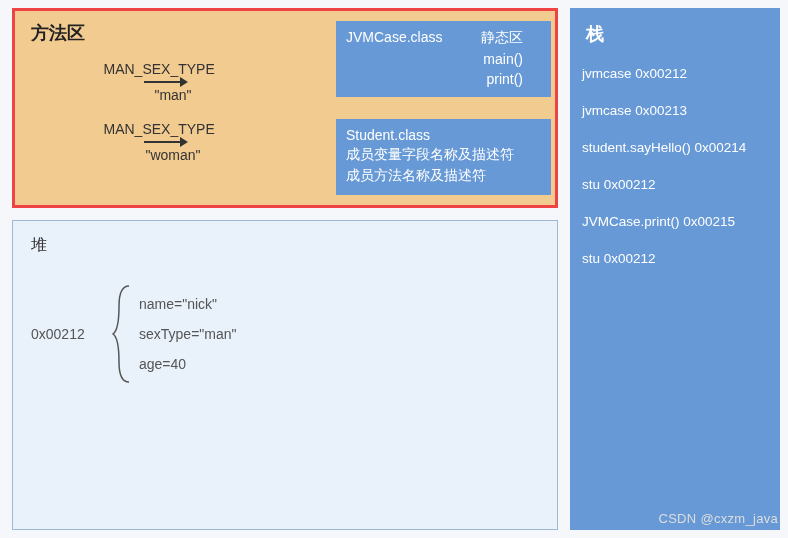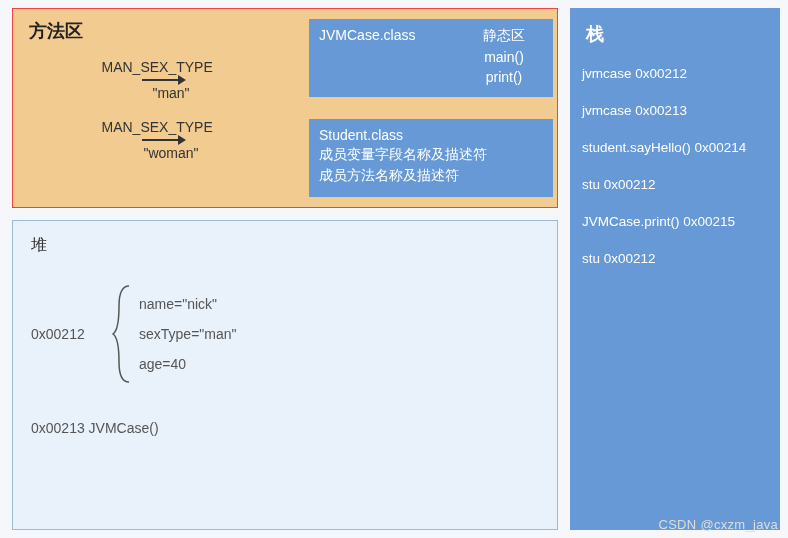--- a/index.html
+++ b/index.html
@@ -11,45 +11,45 @@
     position: relative;
     padding: 8px 8px 8px 12px;
     color: #333;
   }
   .container { display: flex; gap: 12px; height: 100%; }
   .left-col { flex: 1; display: flex; flex-direction: column; gap: 12px; }
   .right-col { width: 210px; }
   
   .method-area {
     background: #f2cb91;
-    border: 1px solid #ef4444;
+    border: 3px solid #ef4444;
     position: relative;
     height: 200px;
     padding: 10px 0 10px 16px;
     display: flex;
     flex-direction: row;
   }
   .ma-left { width: 280px; }
   .ma-title { font-size: 18px; font-weight: 700; margin-bottom: 16px; color: #222; }
   .ma-row { display: flex; align-items: center; margin-bottom: 18px; font-size: 14px; color: #333; flex-direction: column; }
   .ma-const { width: 135px; }
   .arrow-box { width: 54px; display: flex; align-items: center; }
   .arrow-line { width: 36px; height: 2px; background: #333; }
   .arrow-head { width:0;height:0;border-top:5px solid transparent;border-bottom:5px solid transparent;border-left:8px solid #333; }
   .ma-val { margin-left: 4px; }
-  .ma-right { flex: 1; display: flex; flex-direction: column; gap: 22px; padding-right: 4px; }
+  .ma-right { flex: 1; display: flex; flex-direction: column; gap: 22px; padding-right: 4px; margin-left: 25px; }
   .blue-box {
     background: #6699d6;
     color: #fff;
     font-size: 14px;
     padding: 8px 10px 8px 10px;
   }
   .jvm-class-box { display: flex; justify-content: space-between; height: 88px; }
   .jvm-left, .jvm-right { display: flex; flex-direction: column; gap: 4px; }
-  .jvm-right { align-items: center; padding-right: 18px; }
+  .jvm-right { align-items: flex-end; padding-right: 18px; }
   .student-box { height: 88px; display: flex; flex-direction: column; gap: 3px;}
   
   .heap {
     background: #e9f1fb;
     border: 1px solid #9db9d8;
     flex: 1;
     padding: 14px 18px;
     color: #555;
     font-size: 14px;
     position: relative;
@@ -66,21 +66,21 @@
     color: #fff;
     height: 100%;
     padding: 14px 12px;
     font-size: 14px;
   }
   .stack-title { font-size: 18px; font-weight: 600; margin-bottom: 20px; margin-left: 4px;}
   .stack-row { margin-bottom: 22px; white-space: nowrap; font-size: 13.5px; }
   .watermark {
     position: absolute;
     right: 10px;
-    bottom: 6px;
+    bottom: 12px;
     color: #ddd;
     font-size: 13px;
     font-family: Arial, sans-serif;
     letter-spacing: 0.3px;
   }
 </style>
 </head>
 <body>
 
 <div class="container">
@@ -134,21 +134,20 @@
         <span class="obj-addr">0x00212</span>
         <svg class="brace-svg" viewBox="0 0 24 100">
           <path d="M18 2 Q8 2 8 22 Q8 46 2 50 Q8 54 8 78 Q8 98 18 98" fill="none" stroke="#555" stroke-width="1.5"></path>
         </svg>
         <div class="obj-fields">
           <span>name="nick"</span>
           <span>sexType="man"</span>
           <span>age=40</span>
         </div>
       </div>
-      <div class="heap-line">0x00213  JVMCase()</div>
     </div>
 
   </div>
 
   <div class="right-col stack">
     <div class="stack-title">栈</div>
     <div class="stack-row">jvmcase  0x00212</div>
     <div class="stack-row">jvmcase  0x00213</div>
     <div class="stack-row">student.sayHello() 0x00214</div>
     <div class="stack-row">stu  0x00212</div>

